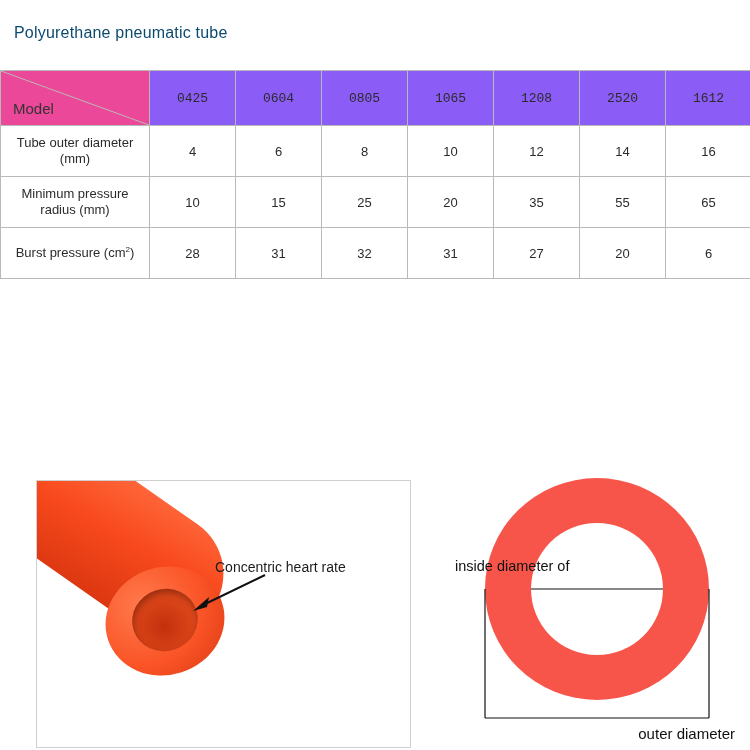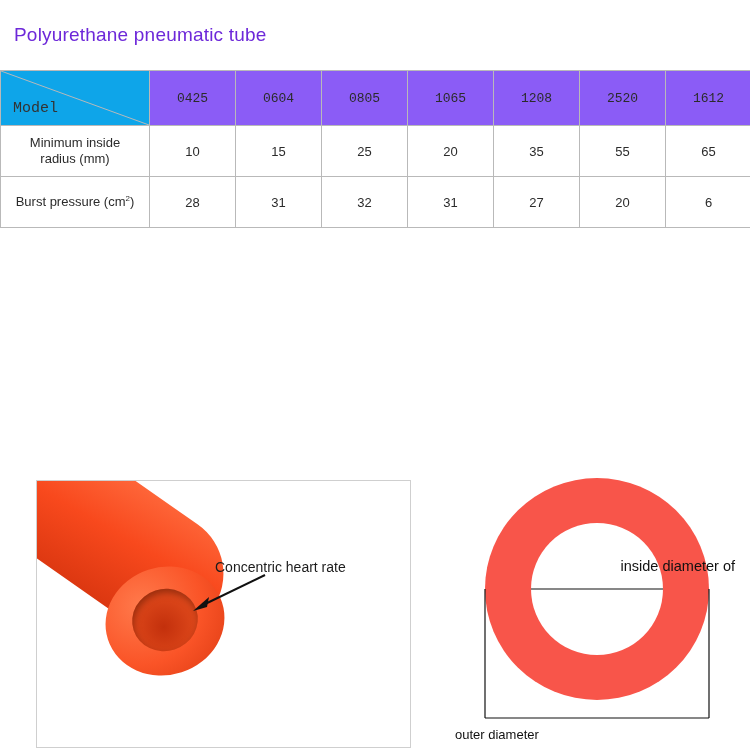--- a/index.html
+++ b/index.html
@@ -8,22 +8,22 @@
     width: 750px; height: 750px;
     background: #ffffff;
     font-family: "Liberation Sans", sans-serif;
     color: #222;
   }
   .page { position: relative; width: 750px; height: 750px; overflow: hidden; }
 
   .title {
     position: absolute;
     left: 14px; top: 24px;
-    font-size: 19px;
-    color: #6d28d9;
+    font-size: 16px;
+    color: #0c4a6e;
     letter-spacing: .2px;
   }
 
   
   table.spec {
     position: absolute;
     left: 0px; top: 70px;
     width: 750px;
     border-collapse: collapse;
     table-layout: fixed;
@@ -50,23 +50,22 @@
   }
   .headcell {
     background: #8b5cf6;
     font-size: 15px;
     color: #333;
     font-family: Liberation Mono, monospace;
   }
   
   .corner {
     position: relative;
-    background: #0ea5e9;
+    background: #ec4899;
     padding: 0;
-    font-family: Liberation Mono, monospace;
   }
   .corner .diag {
     position: absolute; left: 0; top: 0; width: 100%; height: 100%;
   }
   .corner .modeltext {
     position: absolute;
     left: 12px; bottom: 8px;
     font-size: 15px;
     color: #333;
   }
@@ -141,31 +140,31 @@
     position: absolute;
     left: 76px; top: 53px;
     width: 132px; height: 132px;
     border-radius: 50%;
     background: #ffffff;
   }
   .ring-label-inside {
     position: absolute;
     left: 0px; top: 88px;
     width: 280px;
-    text-align: right;
+    text-align: left;
     font-size: 14.5px;
     color: #111;
     z-index: 5;
   }
   .ring-label-outer {
     position: absolute;
     left: 0px; bottom: 8px;
     width: 280px;
-    text-align: left;
-    font-size: 13px;
+    text-align: right;
+    font-size: 15px;
     color: #111;
     z-index: 5;
   }
   .dim-svg { position: absolute; left: 0; top: 0; }
 </style>
 </head>
 <body>
 
 <div class="page">
 
@@ -192,26 +191,39 @@
         </td>
         <td class="headcell">0425</td>
         <td class="headcell">0604</td>
         <td class="headcell">0805</td>
         <td class="headcell">1065</td>
         <td class="headcell">1208</td>
         <td class="headcell">2520</td>
         <td class="headcell">1612</td>
       </tr>
 
-
-
-
       <tr>
         <td class="rowlabel">
-          <div>Minimum inside</div>
+          <div>Tube outer diameter</div>
+          <div>(mm)</div>
+        </td>
+        <td>4</td>
+        <td>6</td>
+        <td>8</td>
+        <td>10</td>
+        <td>12</td>
+        <td>14</td>
+        <td>16</td>
+      </tr>
+
+
+
+      <tr>
+        <td class="rowlabel">
+          <div>Minimum pressure</div>
           <div>radius (mm)</div>
         </td>
         <td>10</td>
         <td>15</td>
         <td>25</td>
         <td>20</td>
         <td>35</td>
         <td>55</td>
         <td>65</td>
       </tr>

